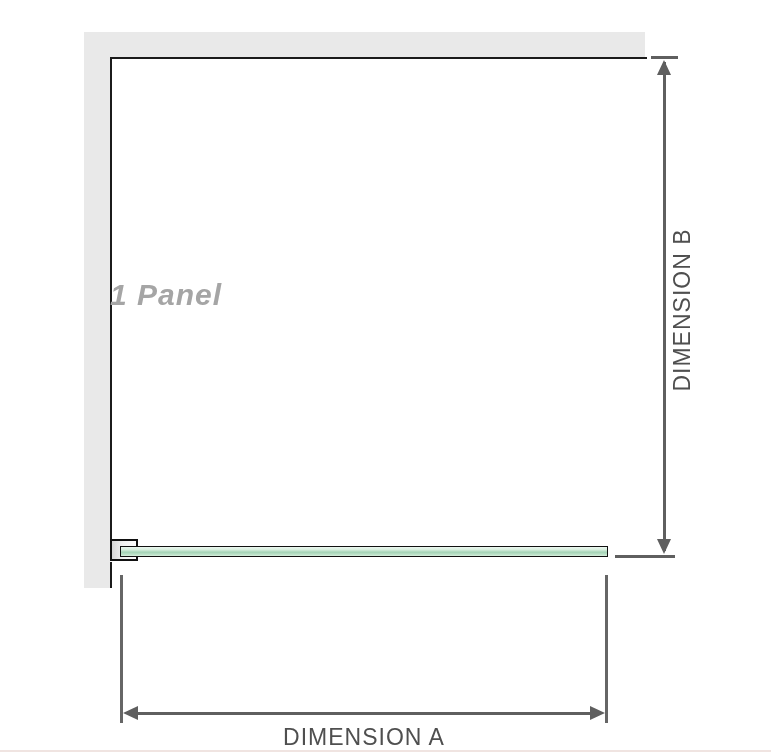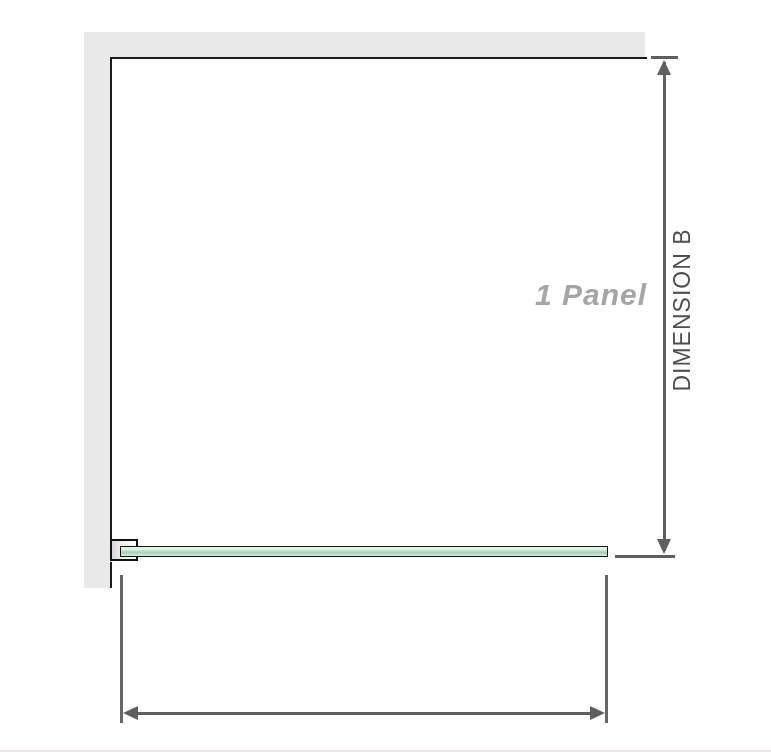--- a/index.html
+++ b/index.html
@@ -86,21 +86,21 @@
     transform: translate(-50%, -50%);
     white-space: nowrap;
     font-size: 23px;
     letter-spacing: 1px;
     color: #4f4f4f;
   }
 
   
   .panel-count-label {
     left: 110px; top: 278px; width: 537px;
-    text-align: right;
+    text-align: left;
     font-size: 30px;
     font-style: italic;
     font-weight: bold;
     letter-spacing: 1px;
     color: #a5a5a5;
   }
 
   
   .bottom-separator { left: 0; top: 750px; width: 771px; height: 2px; background: #f0e4e1; }
 </style>
@@ -126,16 +126,17 @@
   <div class="abs dimb-line"></div>
   <div class="abs dimb-arrow-up"></div>
   <div class="abs dimb-arrow-down"></div>
   <div class="abs dimb-label">DIMENSION B</div>
 
   <div class="abs ext-left"></div>
   <div class="abs ext-right"></div>
   <div class="abs dima-line"></div>
   <div class="abs dima-arrow-left"></div>
   <div class="abs dima-arrow-right"></div>
+  <div class="abs dima-label">DIMENSION A</div>
 
   <div class="abs bottom-separator"></div>
 
 </div>
 
 </body></html>

